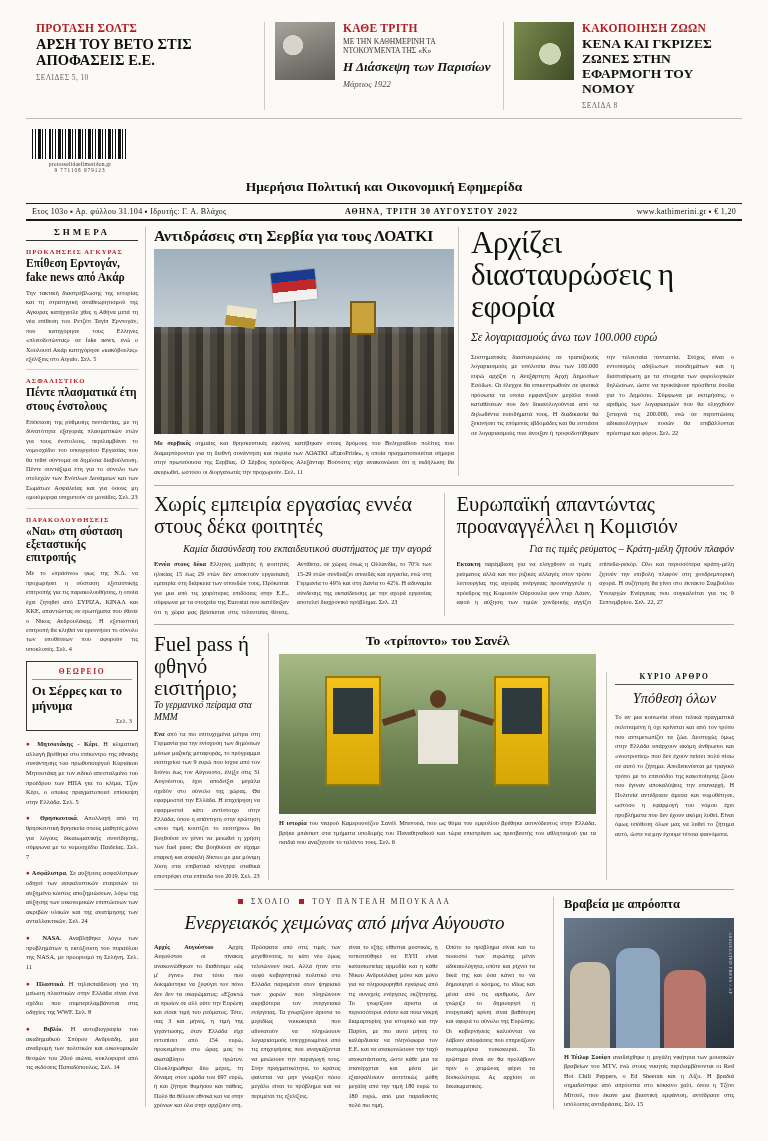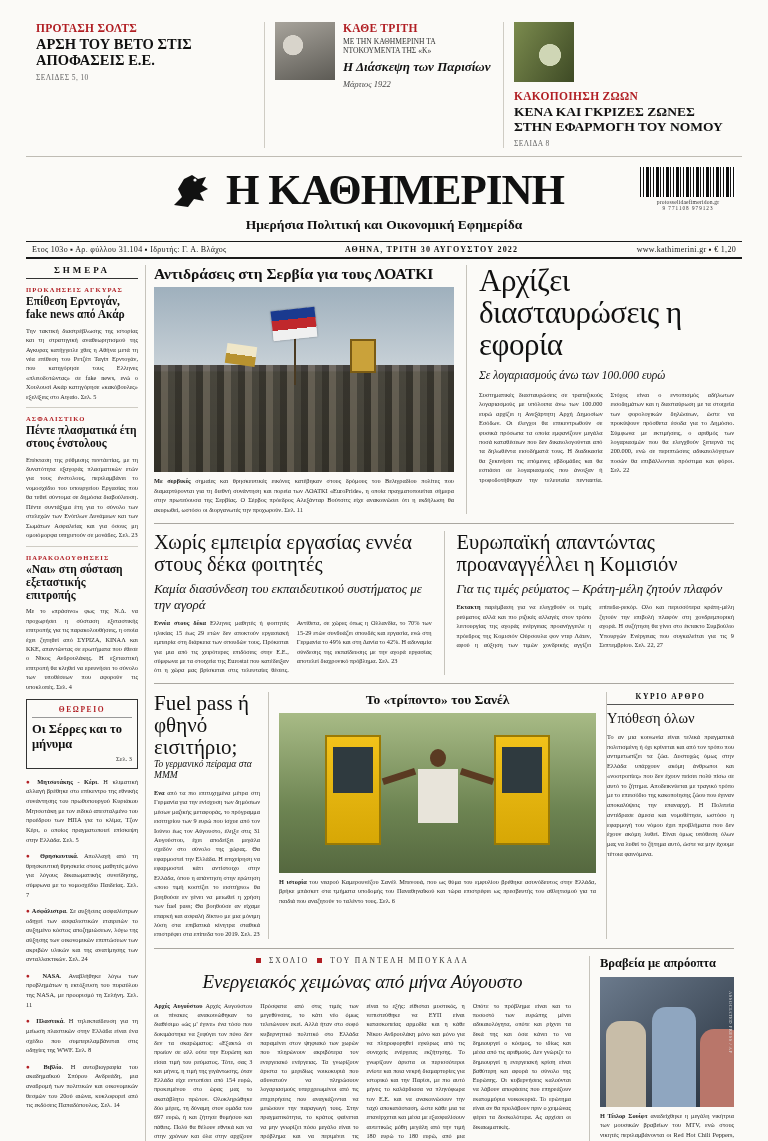--- a/index.html
+++ b/index.html
@@ -11,21 +11,21 @@
     font-family: "Liberation Serif", serif;
     color: #111;
     overflow: hidden;
   }
   .page { width:768px; height:1141px; padding: 22px 26px 10px 26px; position:relative; }
 
   
   .teasers { display:flex; gap:0; border-bottom:1px solid #bfbcb4; padding-bottom:8px; }
   .teaser { flex:1; padding: 0 10px; }
   .teaser.mid { display:flex; gap:8px; border-left:1px solid #cfccc4; border-right:1px solid #cfccc4;}
-  .teaser.right { display:flex; gap:8px;flex-direction:column; }
+  .teaser.right { display:flex; gap:8px; }
   .kicker-red { color:#b11f24; font-weight:bold; font-size:11.5px; letter-spacing:.3px; }
   .teaser h3 { margin:2px 0 0 0; font-size:14.5px; line-height:1.12; font-weight:bold; }
   .teaser .sel { font-size:7.5px; color:#666; margin-top:5px; letter-spacing:.4px;}
   .teaser .sub { font-size:7.6px; color:#333; margin-top:3px; line-height:1.25;}
   .teaser .date { font-size:8.5px; color:#444; margin-top:4px; font-style:italic;}
   .tz-img { width:60px; height:58px; background:#8d8b86; flex:0 0 60px; position:relative; overflow:hidden; }
   .tz-img.b { background:#6f7a58; }
   .tz-img .ph1 { position:absolute; inset:0; background:
       radial-gradient(circle at 30% 40%, #d8d4cb 0 18%, transparent 19%),
       linear-gradient(160deg,#a8a49c,#5d5b55); }
@@ -65,21 +65,21 @@
   .boxed { border:1px solid #333; padding:5px 5px 6px; margin-top:8px; }
   .boxed .bt { text-align:center; font-size:7.5px; letter-spacing:1.6px; color:#b11f24; font-weight:bold; border-bottom:1px solid #999; padding-bottom:3px; margin-bottom:4px;}
   .boxed h4 { margin:0; font-size:12.5px; line-height:1.15; font-weight:bold; }
   .boxed .pg { font-size:6.4px; text-align:right; margin-top:4px; color:#333;}
   .bullets { margin-top:8px; }
   .bullet { font-size:6.4px; line-height:1.5; text-align:justify; margin-bottom:7px; color:#222;}
   .bullet .dot { color:#b11f24; font-weight:bold; }
   .bullet b { font-weight:bold; }
 
   
-  .top-main { display:flex; gap:12px;justify-content:space-between; }
+  .top-main { display:flex; gap:4px;justify-content:space-between; }
   .photo-col { width:300px; }
   .photo-title { font-size:15.5px; font-weight:bold; line-height:1.1; margin-bottom:5px;}
   .photo { width:300px; height:185px; position:relative; overflow:hidden; background:#6e7b86;}
   .photo .sky { position:absolute; inset:0; background:linear-gradient(#9fb0bd,#c9d2d8 45%,#8e9a86 46%,#6d7a62); }
   .photo .crowd { position:absolute; left:0; right:0; bottom:0; height:58%; background:
      repeating-linear-gradient(90deg, rgba(40,35,30,.85) 0 7px, rgba(90,80,70,.8) 7px 14px, rgba(60,55,48,.85) 14px 21px);
      filter:blur(.4px);}
   .photo .flag1 { position:absolute; left:118px; top:22px; width:44px; height:30px;
      background:linear-gradient(#1a3a8f 0 33%,#c0282c 33% 66%,#f0f0f0 66%); transform:rotate(-6deg); box-shadow:0 0 2px rgba(0,0,0,.4);}
   .photo .flag2 { position:absolute; left:72px; top:58px; width:30px; height:20px;
@@ -94,21 +94,21 @@
   .lead-sub { font-size:11.5px; font-style:italic; margin-top:8px; line-height:1.2;}
   .lead-body { font-size:6.3px; line-height:1.5; text-align:justify; margin-top:7px; column-count:2; column-gap:8px; color:#222;}
 
   .hrule { border-top:1px solid #aaa7a0; margin:9px 0 7px; }
   .hrule2 { border-top:1px solid #aaa7a0; margin:8px 0 6px; }
 
   .two-cols { display:flex; gap:12px; }
   .tc { flex:1; }
   .tc.right { border-left:1px solid #c6c3bb; padding-left:12px; }
   .tc h2 { font-size:20.5px; line-height:1.08; margin:0 0 6px 0; font-weight:normal;}
-  .tc .subital { font-size:13px; font-style:italic; margin-bottom:5px; }
+  .tc .subital { font-size:10px; font-style:italic; margin-bottom:5px;text-align:right; }
   .tc .body { font-size:6.3px; line-height:1.5; text-align:justify; column-count:2; column-gap:8px; color:#222;}
   .tc .body b { font-weight:bold;}
 
   
   .band { display:flex; gap:10px; margin-top:8px; }
   .band-left { width:115px; border-right:1px solid #c6c3bb; padding-right:8px;}
   .band-left h2 { font-size:21px; line-height:1.05; margin:0; font-weight:normal;}
   .band-left .ital { font-size:9.5px; font-style:italic; margin-top:1px; line-height:1.2;}
   .band-left .body { font-size:6.3px; line-height:1.5; text-align:justify; margin-top:6px; color:#222;}
   .band-left .body b { font-weight:bold; }
@@ -121,34 +121,34 @@
   .band-photo .booth.r { right:46px; }
   .band-photo .booth .win { position:absolute; left:6px; top:10px; right:6px; height:46px; background:#2f3a3f; }
   .band-photo .man { position:absolute; left:50%; top:36px; transform:translateX(-50%); width:52px; height:104px;}
   .band-photo .man .head { width:16px; height:18px; border-radius:50%; background:#5a3a22; margin:0 auto;}
   .band-photo .man .torso { width:40px; height:54px; background:#e8e4da; margin:2px auto 0; }
   .band-photo .man .arml, .band-photo .man .armr { position:absolute; top:24px; width:34px; height:7px; background:#5a3a22;}
   .band-photo .man .arml { left:-30px; transform:rotate(-18deg);}
   .band-photo .man .armr { right:-30px; transform:rotate(18deg);}
   .band-cap { font-size:6.3px; line-height:1.5; text-align:justify; margin-top:4px; color:#222;}
   .band-cap b { font-weight:bold; }
-  .band-right { width:128px; border-left:1px solid #c6c3bb; }
+  .band-right { width:128px; border-left:1px solid #c6c3bb; padding-left:8px;margin-top:39px;}
   .band-right .bt { text-align:center; font-size:7.5px; letter-spacing:1.6px; font-weight:bold; border-bottom:1px solid #555; padding-bottom:3px; margin-bottom:5px;}
-  .band-right h3 { font-size:14.5px; margin:0 0 5px 0; font-weight:normal;}
+  .band-right h3 { font-size:14.5px; font-style:italic; margin:0 0 5px 0; font-weight:normal;text-align:center;}
   .band-right .body { font-size:6.3px; line-height:1.55; text-align:justify; color:#222;}
 
   
   .bottom { display:flex; gap:10px; margin-top:9px; border-top:1px solid #aaa7a0; padding-top:7px;}
   .bot-main { flex:1; border-right:1px solid #c6c3bb; padding-right:18px;}
   .scholio { display:flex; align-items:center; gap:8px; font-size:7.5px; letter-spacing:2px; color:#333; justify-content:center;}
   .scholio .sq { width:5px; height:5px; background:#b11f24; display:inline-block;}
   .bot-main h2 { font-size:19px; font-style:italic; text-align:center; margin:6px 0 8px; font-weight:normal;}
   .bot-body { font-size:6.2px; line-height:1.5; text-align:justify; column-count:4; column-gap:8px; color:#222;}
   .bot-body b { font-weight:bold; }
-  .bot-right { width:134px; }
+  .bot-right { width:170px; }
   .bot-right h3 { font-size:12.5px; margin:0 0 6px 0; font-weight:bold;}
   .bot-photo { width:100%; height:130px; position:relative; overflow:hidden; background:#3c4a5a;}
   .bot-photo .bg { position:absolute; inset:0; background:linear-gradient(140deg,#6b7a8c,#26303c);}
   .bot-photo .p1,.bot-photo .p2,.bot-photo .p3 { position:absolute; bottom:0; border-radius:14px 14px 0 0;}
   .bot-photo .p1 { left:6px; width:40px; height:86px; background:#c8bda8;}
   .bot-photo .p2 { left:52px; width:44px; height:100px; background:#8fa6c0;}
   .bot-photo .p3 { left:100px; width:42px; height:78px; background:#b9766a;}
   .bot-photo .credit { position:absolute; right:1px; top:14px; writing-mode:vertical-rl; font-size:4.6px; color:#ddd; letter-spacing:.5px;}
   .bot-right .cap { font-size:6.3px; line-height:1.5; text-align:justify; margin-top:4px; color:#222;}
   .bot-right .cap b { font-weight:bold; }
@@ -184,27 +184,20 @@
         </div>
       <div class="tmid-txt">
         <div class="kicker-red">ΚΑΚΟΠΟΙΗΣΗ ΖΩΩΝ</div>
         <h3>ΚΕΝΑ ΚΑΙ ΓΚΡΙΖΕΣ ΖΩΝΕΣ ΣΤΗΝ ΕΦΑΡΜΟΓΗ ΤΟΥ ΝΟΜΟΥ</h3>
         <div class="sel">ΣΕΛΙΔΑ 8</div>
       </div>
     </div>
   </div>
 
   <div class="masthead">
-    <div class="logo-wrap">
-      <svg class="griffin" viewBox="0 0 46 44">
-        <path d="M6 38 L14 30 L10 22 L16 12 L24 8 L30 12 L38 10 L34 18 L40 22 L32 26 L36 34 L26 32 L20 40 Z" fill="#111"></path>
-        <circle cx="27" cy="13" r="1.6" fill="#fff"></circle>
-      </svg>
-      <div class="logo-text">Η ΚΑΘΗΜΕΡΙΝΗ</div>
-    </div>
     <div class="barcode-box">
       <div class="barcode"></div>
       <div class="barcode-sub">protosselidaefimeridon.gr</div>
       <div class="barcode-num">9 771108 979123</div>
     </div>
   </div>
   <div class="tagline">Ημερήσια Πολιτική και Οικονομική Εφημερίδα</div>
 
   <div class="meta-row">
     <div>Ετος 103ο ▪ Αρ. φύλλου 31.104 ▪ Ιδρυτής: Γ. Α. Βλάχος</div>

